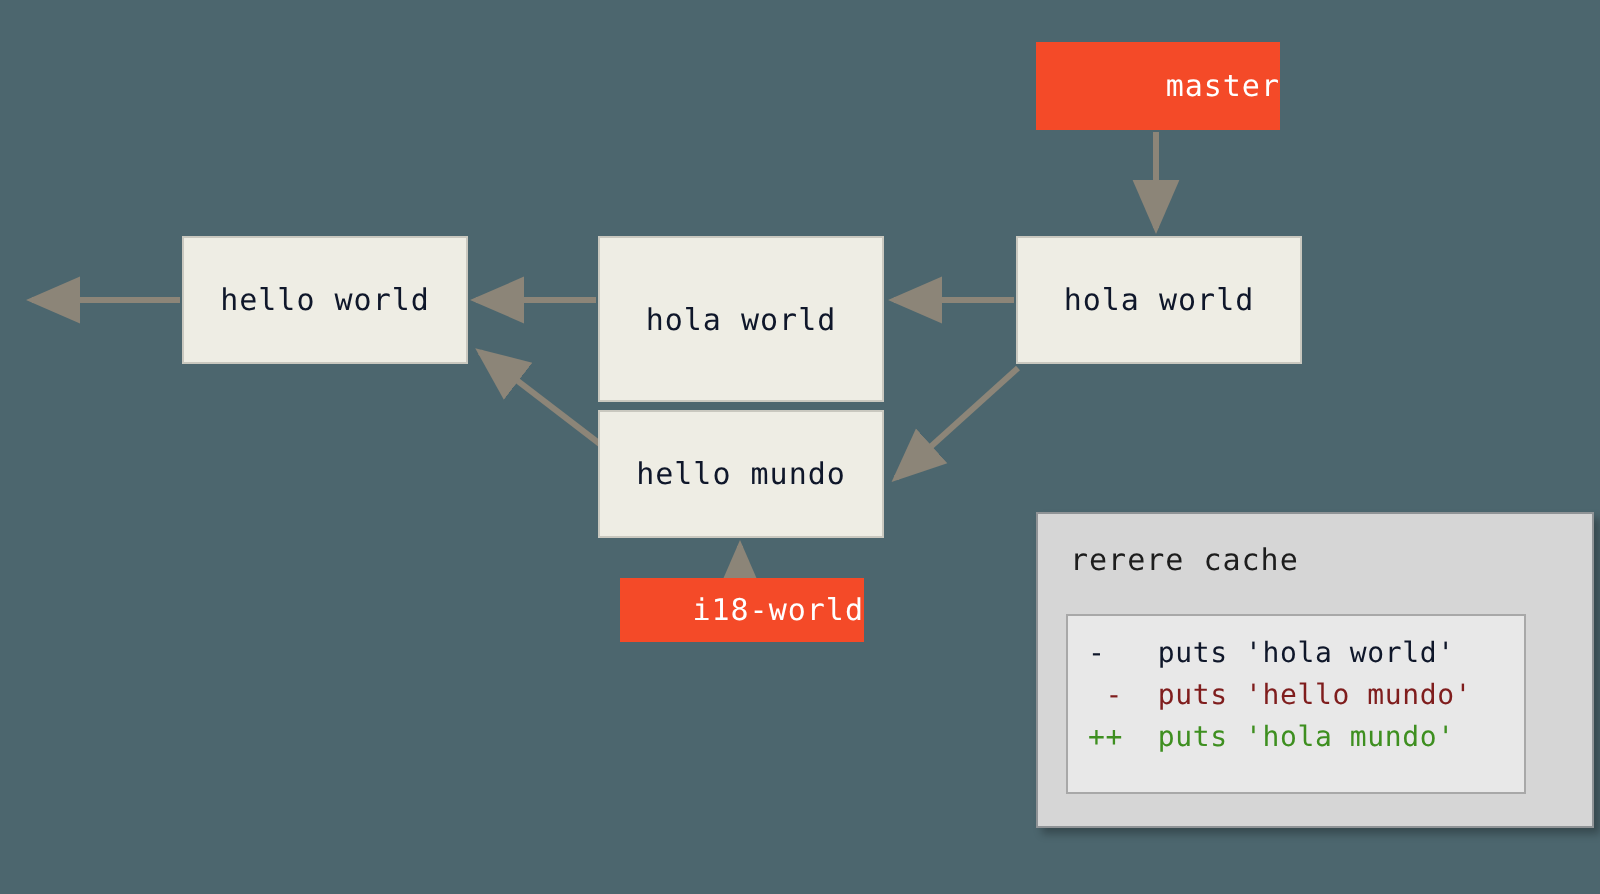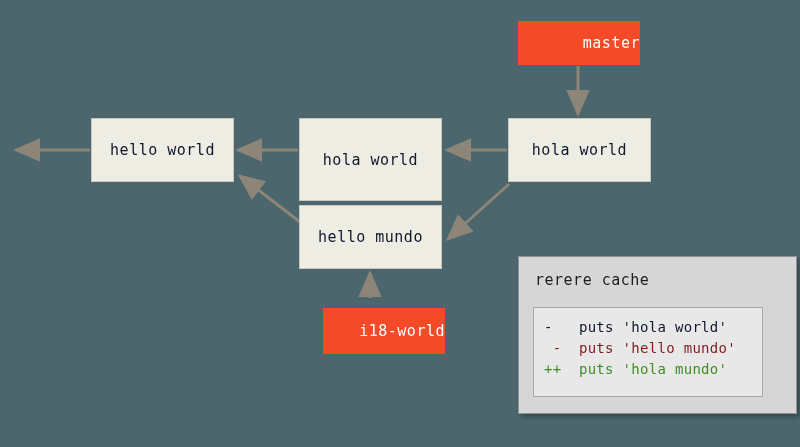--- a/index.html
+++ b/index.html
@@ -135,21 +135,21 @@
   </div>
 
   <div class="commit" style="left:299px; top:205px; width:143px; height:64px;">
     <span>hello mundo</span>
   </div>
 
   <div class="branch" style="left:518px; top:21px; width:122px; height:44px;">
     <span>master</span>
   </div>
 
-  <div class="branch" style="left:310px; top:308px; width:122px; height:46px;margin-left:13px;">
+  <div class="branch" style="left:310px; top:289px; width:122px; height:32px;">
     <span>i18-world</span>
   </div>
 
   <div id="rerere-panel">
     <div id="rerere-title">rerere cache</div>
 
     <div id="rerere-code">
       <div class="code-line removed-theirs">-   puts 'hola world'</div>
       <div class="code-line removed-ours"> -  puts 'hello mundo'</div>
       <div class="code-line added">++  puts 'hola mundo'</div>

